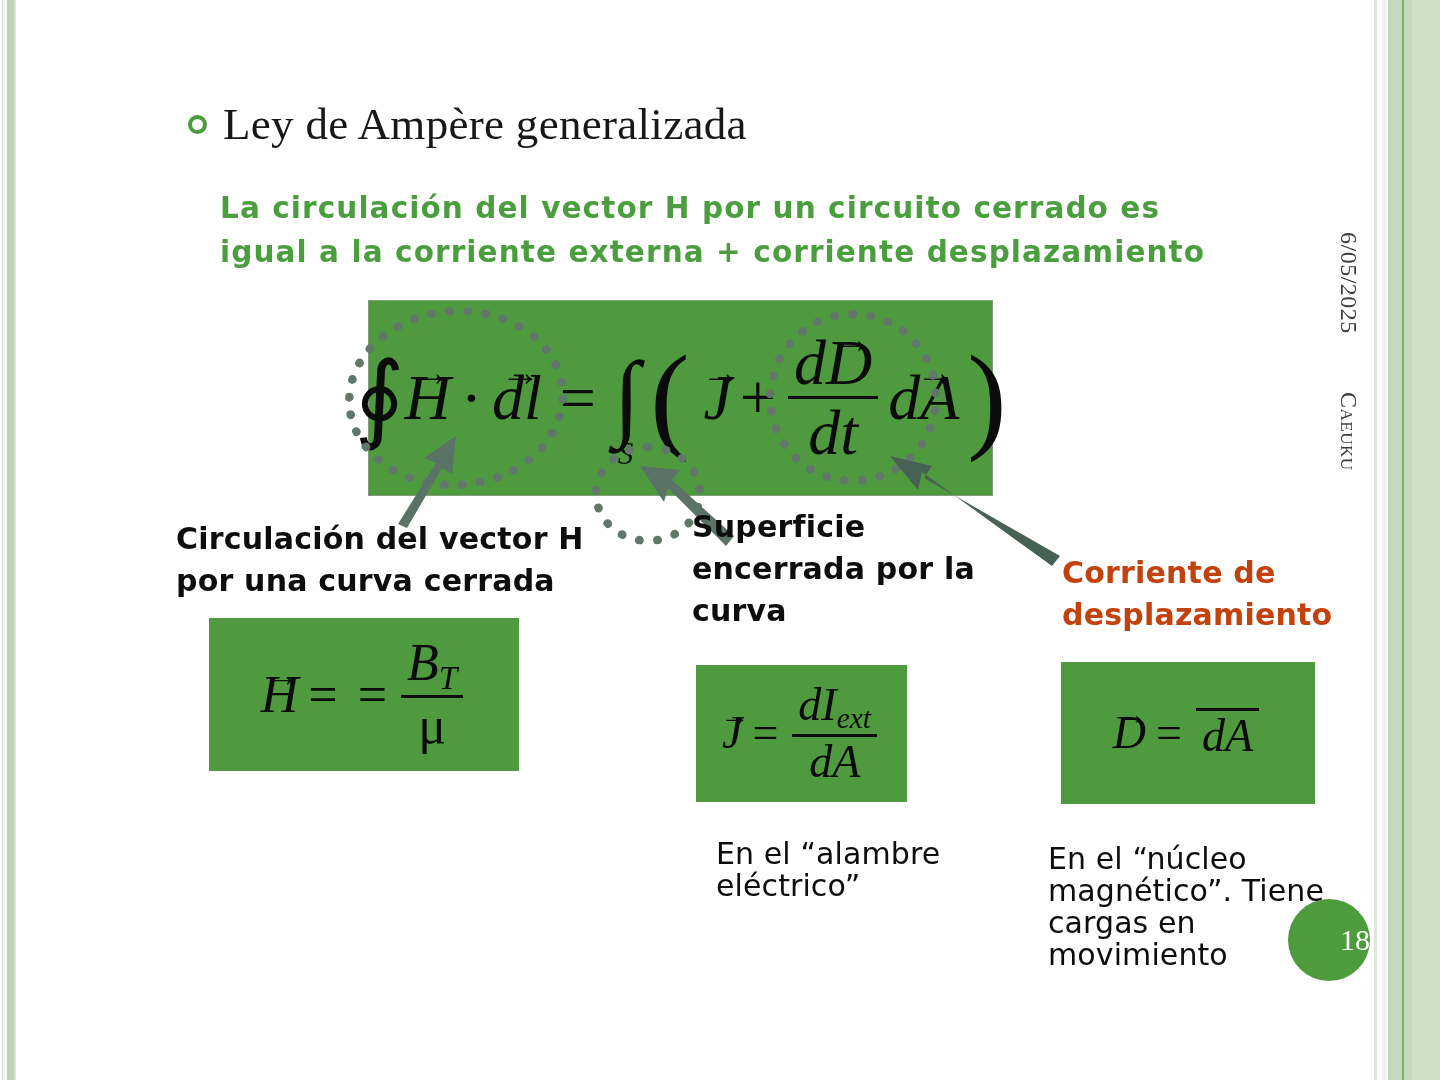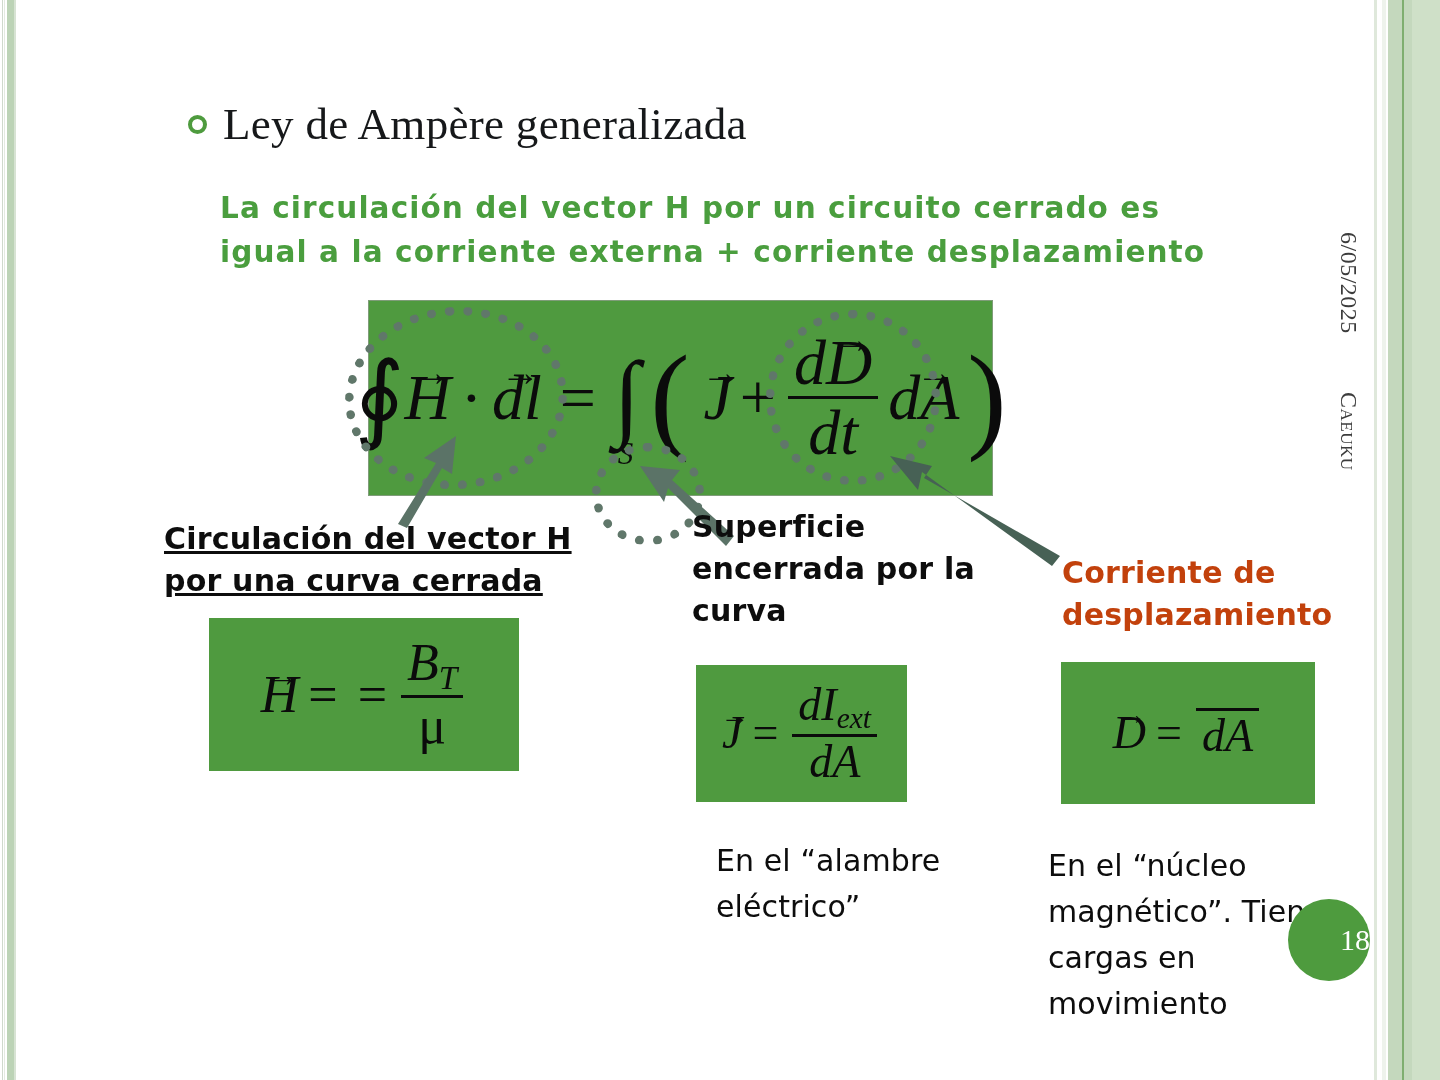--- a/index.html
+++ b/index.html
@@ -157,31 +157,31 @@
   
   .anno {
     position: absolute;
     font-family: "DejaVu Sans", sans-serif;
     font-weight: bold;
     color: #0d0d0d;
     font-size: 30px;
     line-height: 42px;
     letter-spacing: 0.2px;
   }
-  .anno-circ { left: 164px; top: 518px; width: 460px; text-decoration: underline; }
+  .anno-circ { left: 176px; top: 518px; width: 460px; }
   .anno-sup  { left: 692px; top: 506px; width: 290px; }
   .anno-corr { left: 1062px; top: 552px; width: 300px; color: #c2410c; }
 
   .caption {
     position: absolute;
     font-family: "DejaVu Sans", sans-serif;
     font-weight: normal;
     color: #0d0d0d;
     font-size: 30px;
-    line-height: 46px;
+    line-height: 32px;
     letter-spacing: 0.1px;
   }
   .cap-j { left: 716px; top: 838px; width: 250px; }
   .cap-d { left: 1048px; top: 843px; width: 310px; }
 
   
   .sidebar-text {
     position: absolute;
     font-family: "Liberation Serif", serif;
     font-size: 24px;

